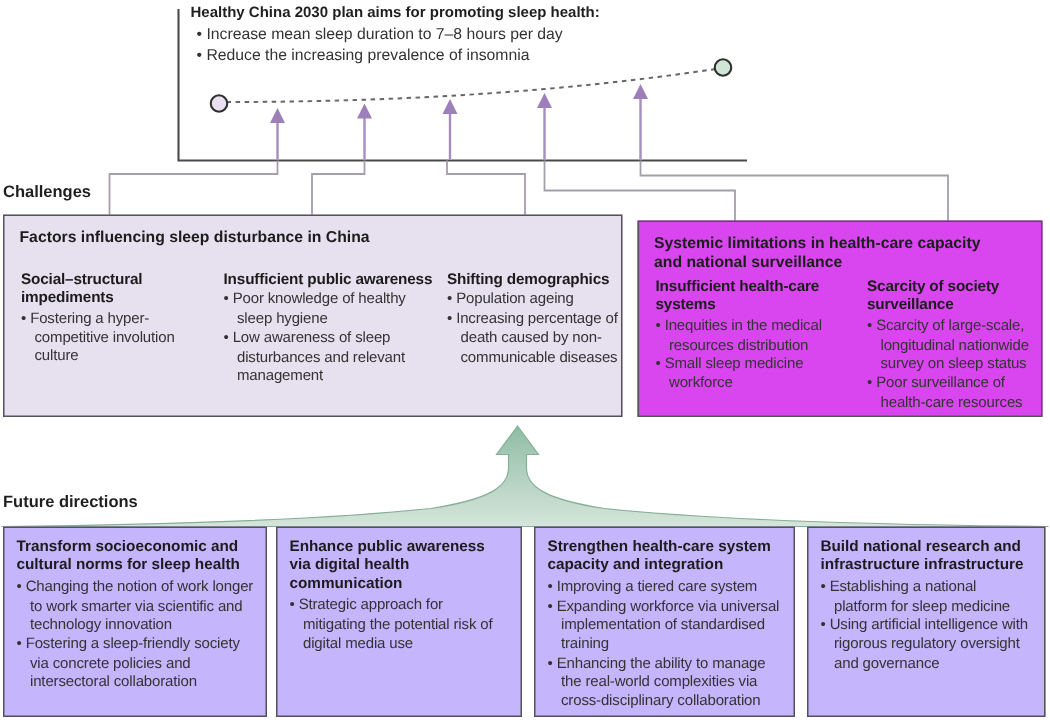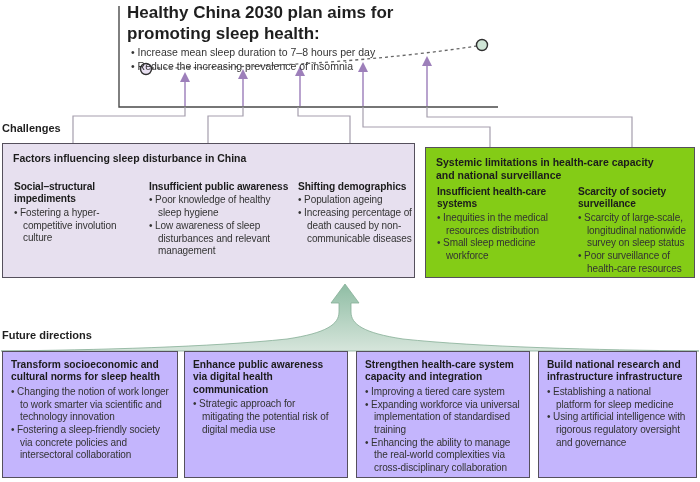--- a/index.html
+++ b/index.html
@@ -4,32 +4,32 @@
 <style>
   html,body { margin:0; padding:0; background:#ffffff; }
   .canvas {
     position:relative; width:700px; height:482px; background:#ffffff;
     font-family:"Liberation Sans", sans-serif; color:#333; overflow:hidden;
   }
   .abs { position:absolute; }
   svg.overlay { position:absolute; left:0; top:0; width:700px; height:482px; }
 
   .plan-text { left:127px; top:3px; width:330px; }
-  .plan-title { font-size:17px; font-weight:bold; color:#1f1f1f; line-height:1.22; }
+  .plan-title { font-size:10px; font-weight:bold; color:#1f1f1f; line-height:1.22; }
   .plan-bullets { list-style:none; margin:2px 0 0 0; padding:0 0 0 4px; font-size:10.5px; line-height:1.3; }
   .plan-bullets li { padding-left:9px; text-indent:-9px; }
   .plan-bullets li::before { content:"• "; }
 
   .section-label { font-size:11px; font-weight:bold; color:#1f1f1f; }
   .label-challenges { left:2px; top:122px; }
   .label-future { left:2px; top:329px; }
 
   .box { position:absolute; border:1px solid #55505c; box-sizing:border-box; }
   .purple-light { background:#e7e0ef; }
-  .purple-dark  { background:#84cc16; }
+  .purple-dark  { background:#d946ef; }
   .greenbox     { background:#c4b5fd; }
 
   .box-title { font-weight:bold; font-size:10.5px; line-height:1.2; color:#1c1c1c; padding:8px 24px 0 10px; }
 
   .col { position:absolute; font-size:10px; line-height:1.27; letter-spacing:-0.1px; }
   .col-h { font-weight:bold; color:#1c1c1c; font-size:10.2px; line-height:1.22; margin:0 0 1px 0; }
   ul.blt { list-style:none; margin:1px 0 0 0; padding:0; }
   ul.blt li { padding-left:9px; text-indent:-9px; margin:0; }
   ul.blt li::before { content:"• "; }
 

